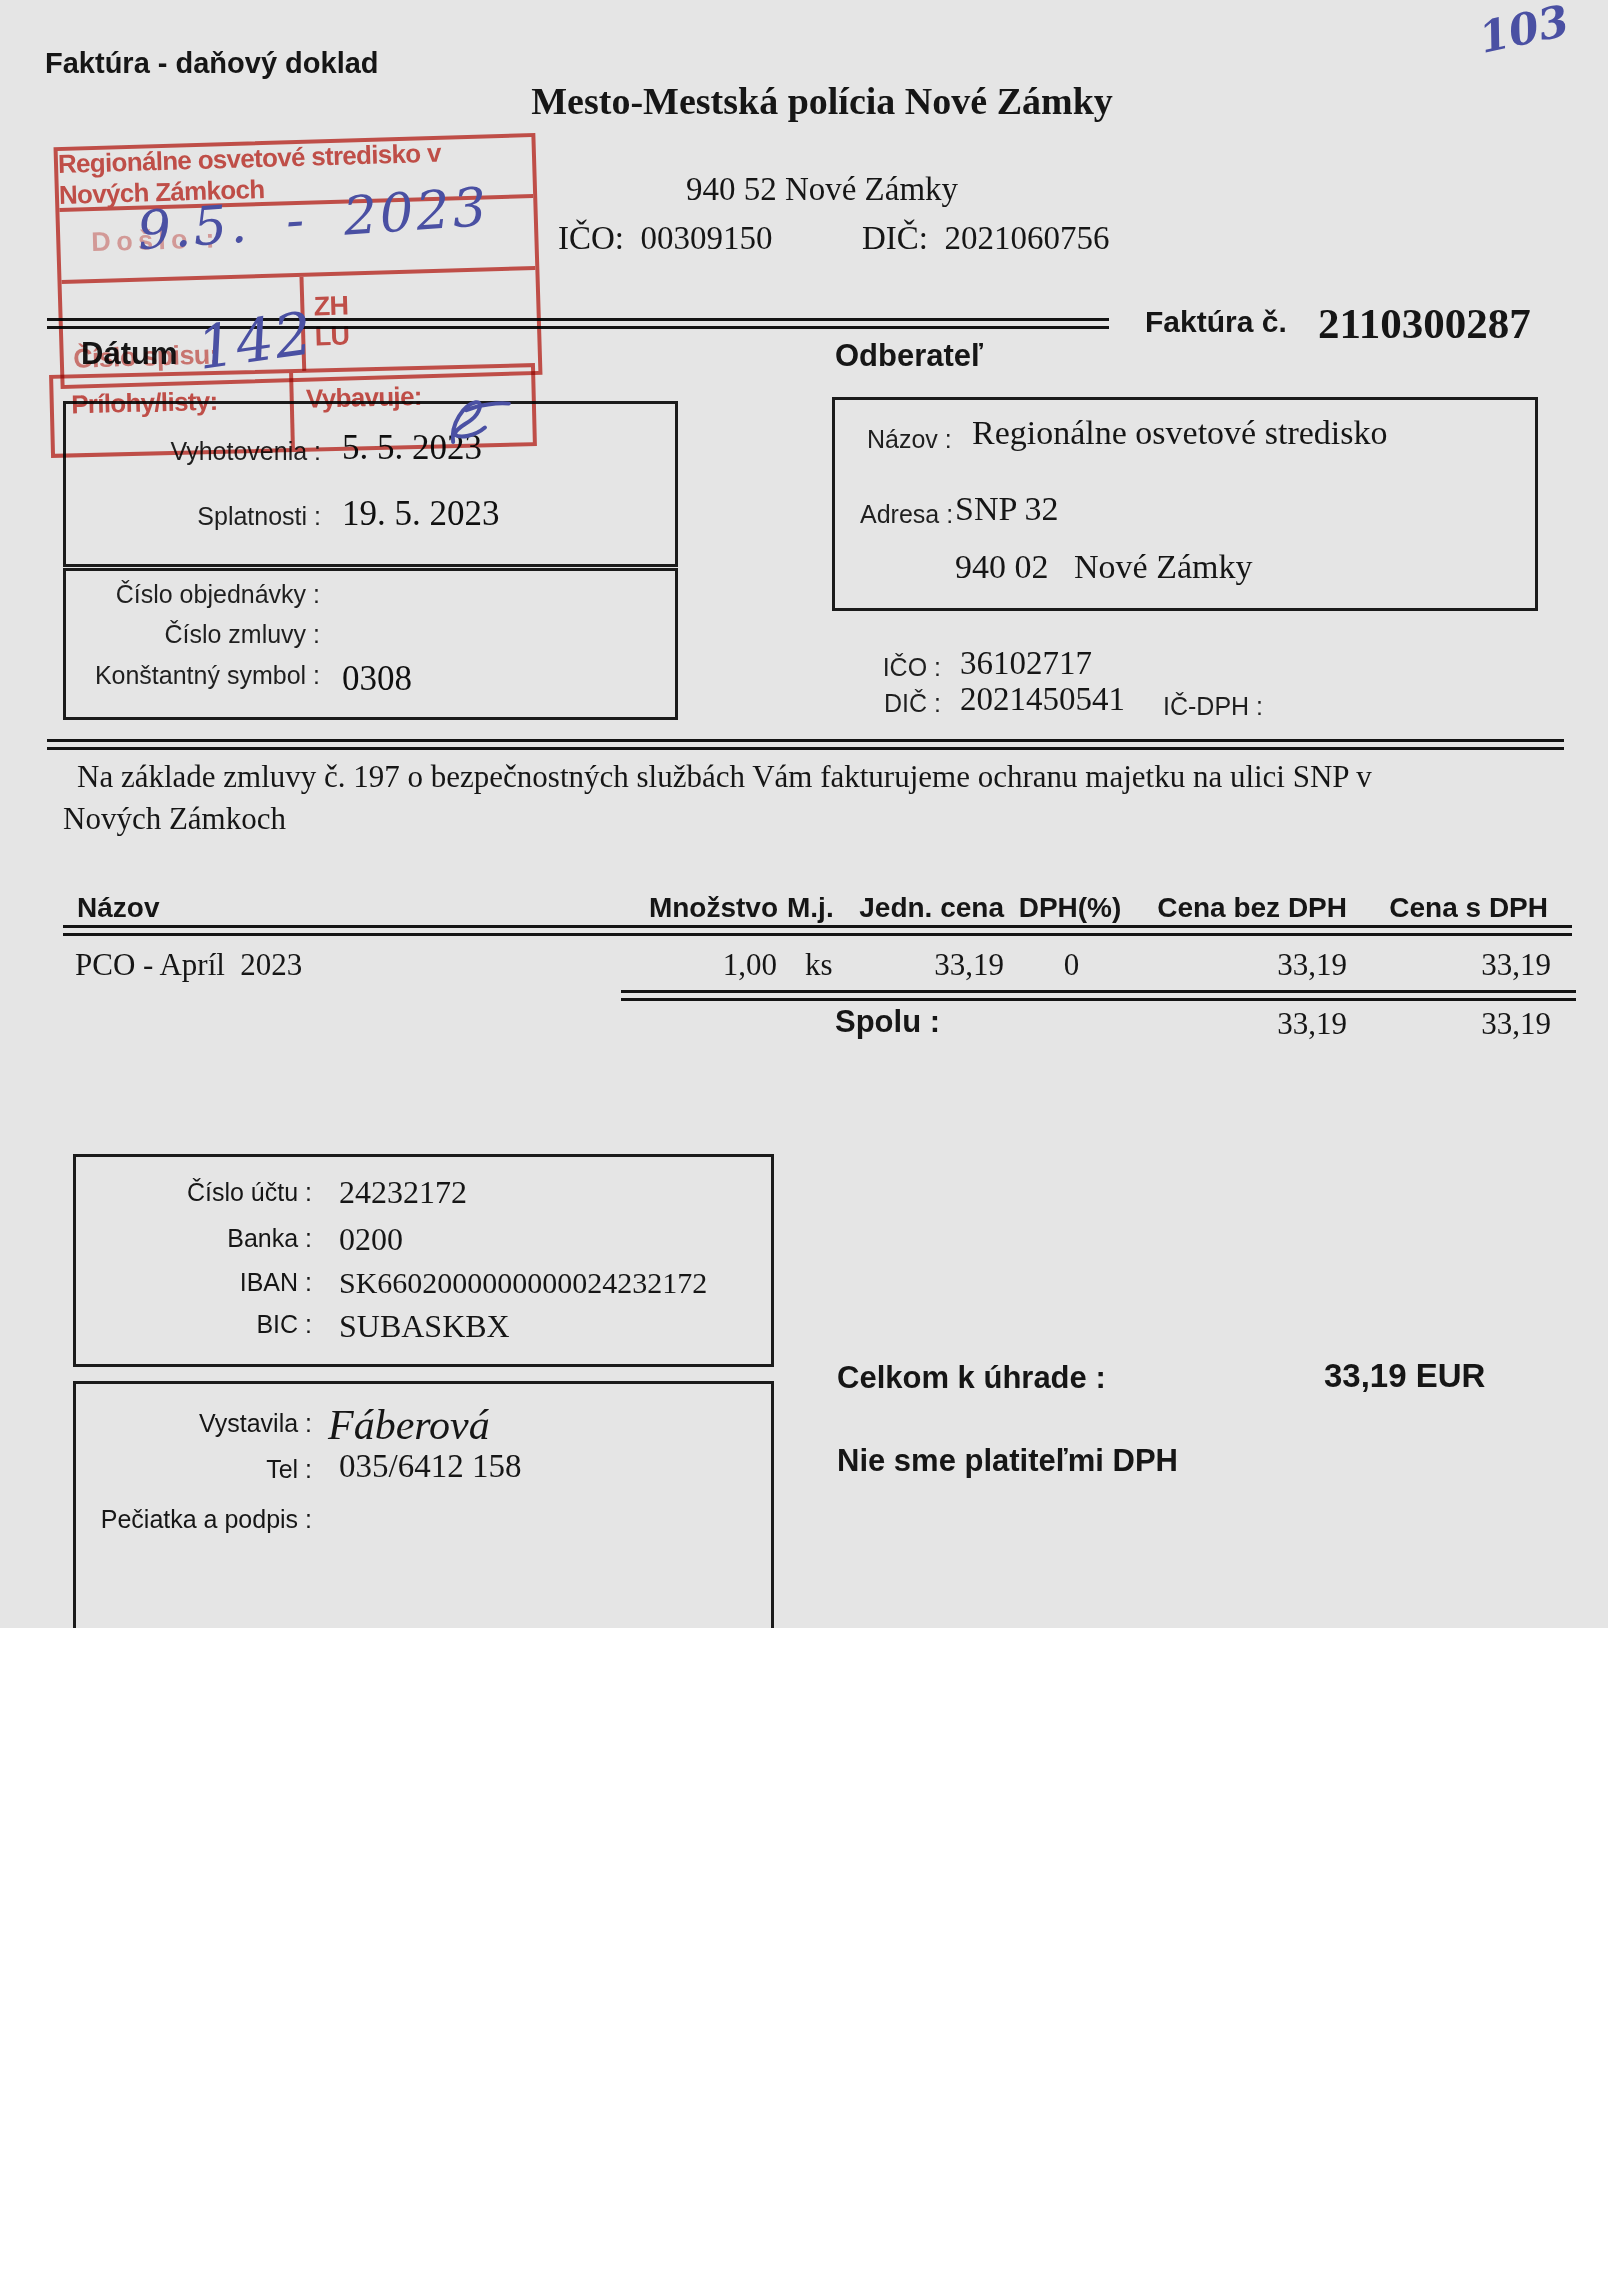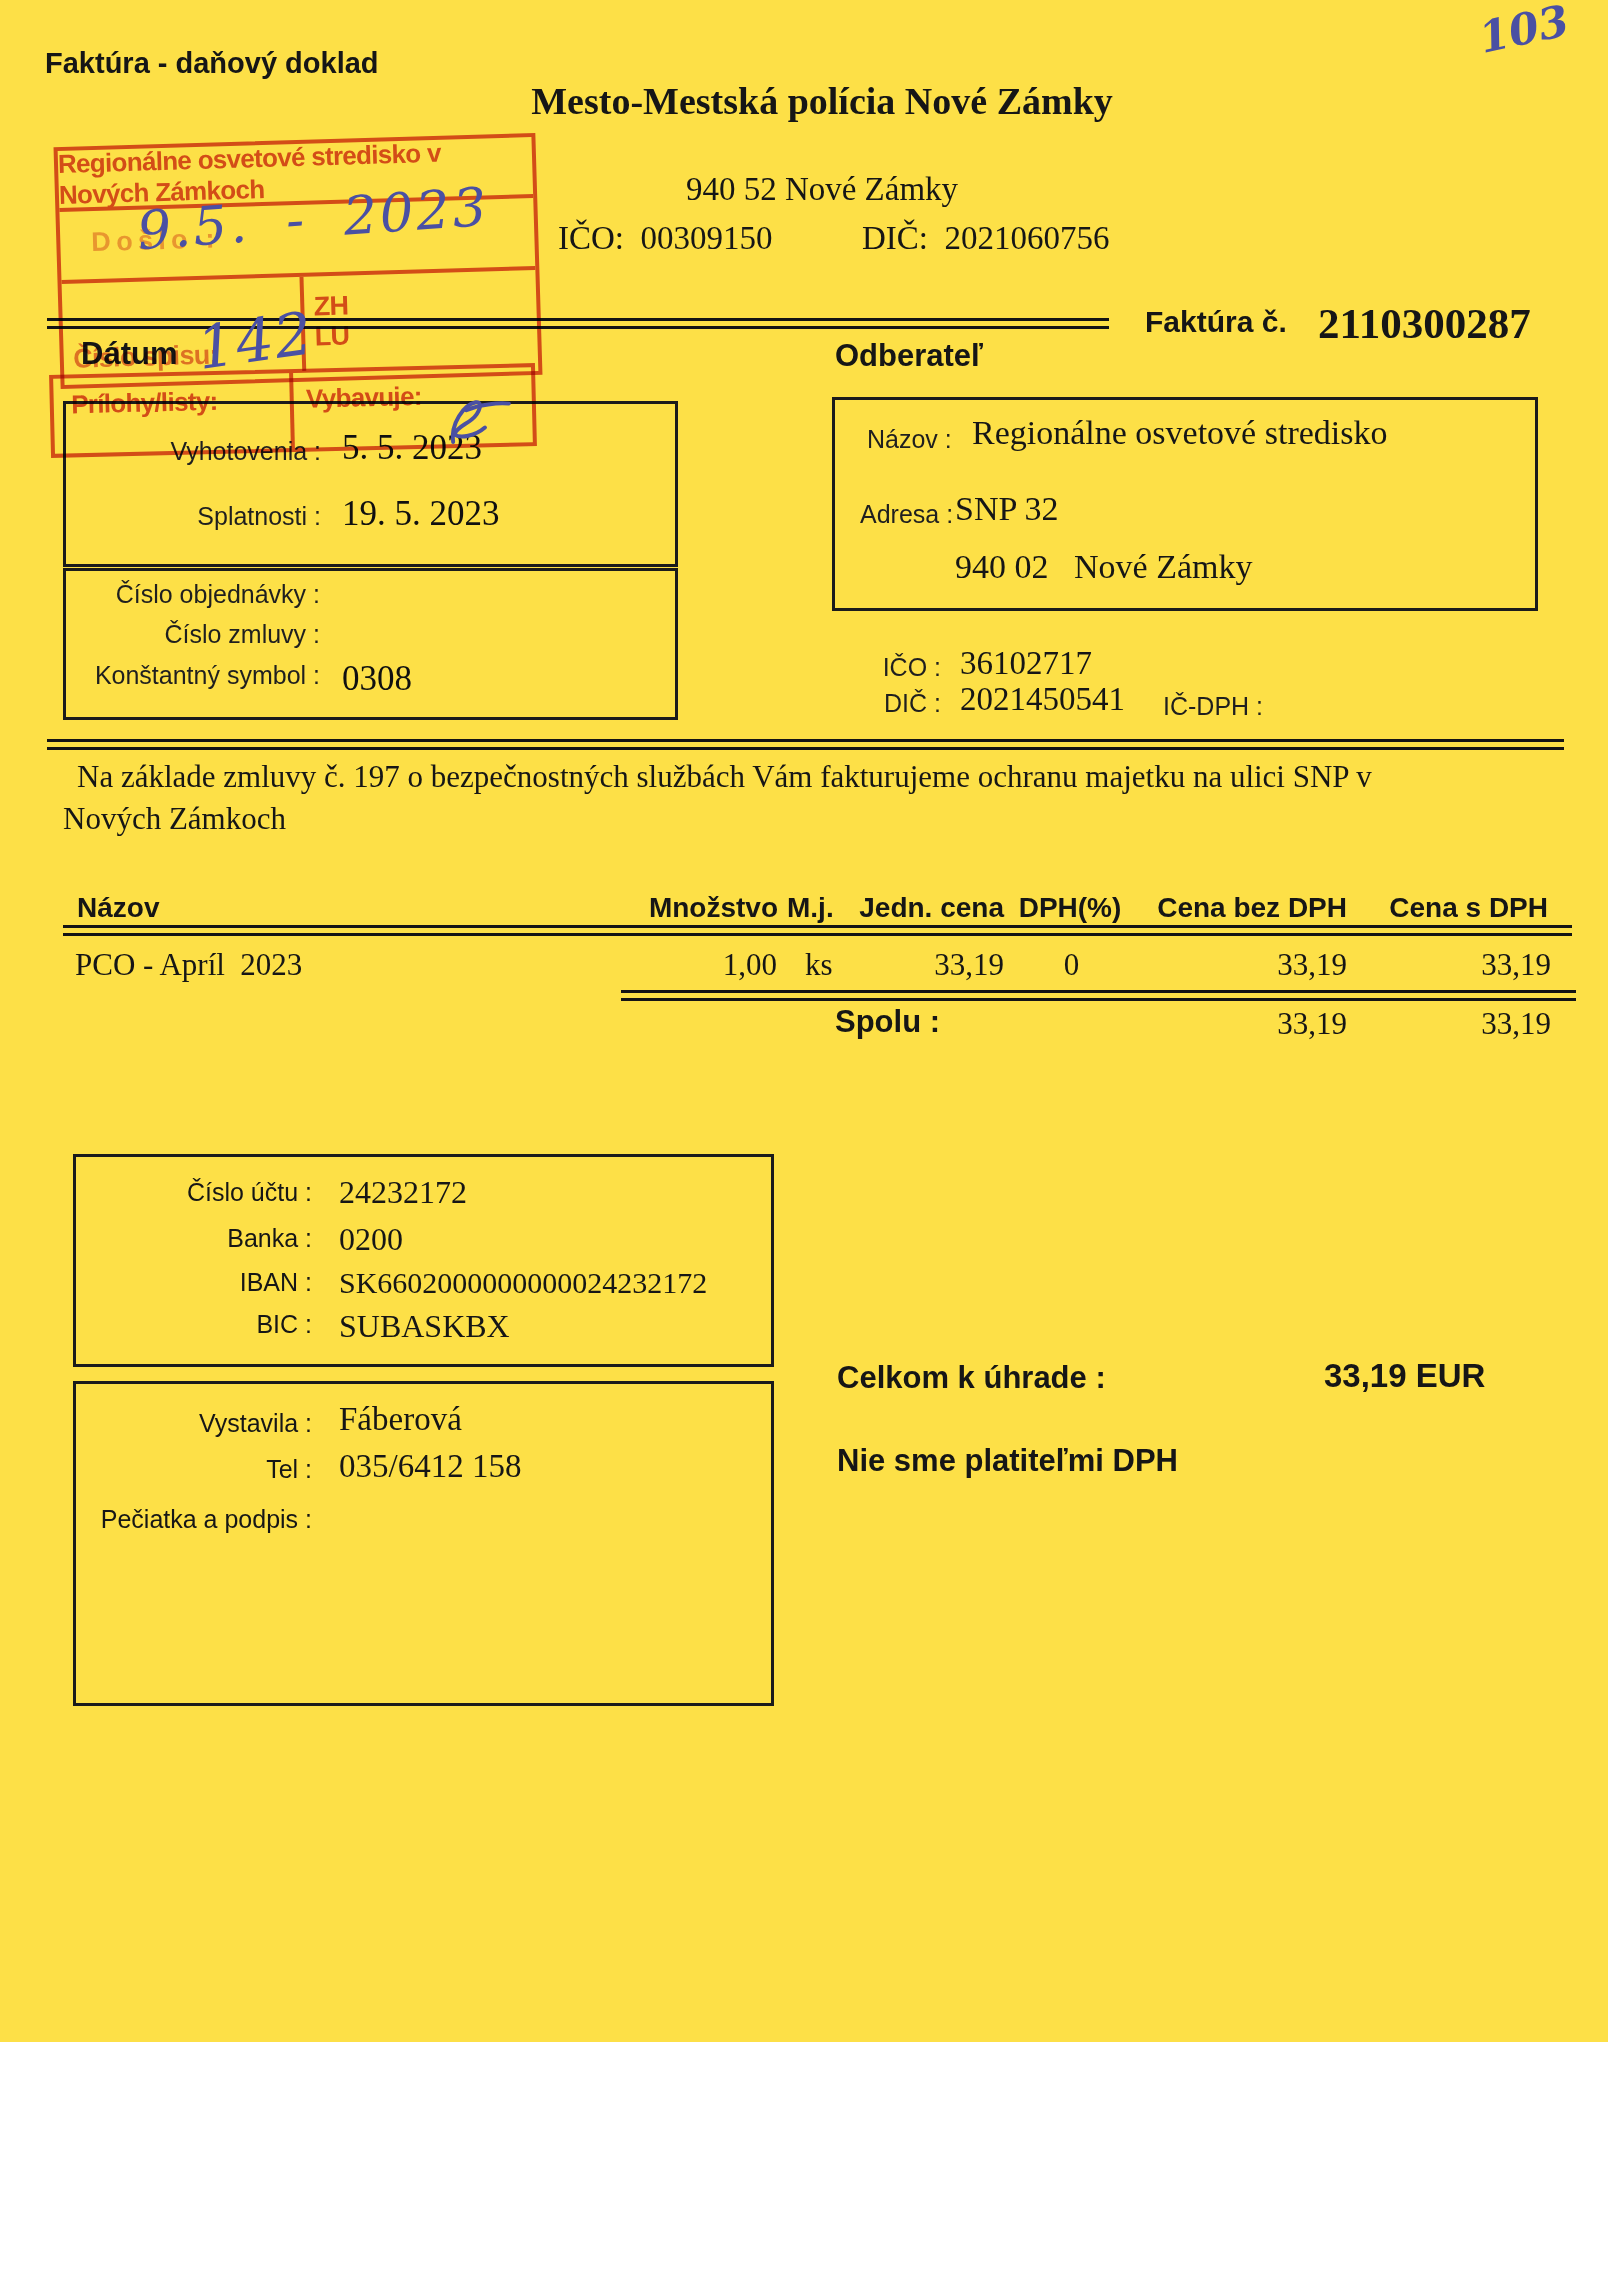--- a/index.html
+++ b/index.html
@@ -1,16 +1,16 @@
 <!DOCTYPE html>
 <html style="font-size:10.7px"><head>
 <meta charset="utf-8">
 <style>
   html,body{margin:0;padding:0;background:#ffffff;}
-  .page{position:relative;width:1609px;height:2042px;background:#fde047;overflow:hidden;
+  .page{position:relative;width:1609px;height:1628px;background:#e5e5e5;overflow:hidden;
         font-family:"Liberation Sans",sans-serif;color:#161616;}
   .abs{position:absolute;white-space:nowrap;}
   .sans{font-family:"Liberation Sans",sans-serif;}
   .serif{font-family:"Liberation Serif",serif;}
   .b{font-weight:bold;}
   .rt{text-align:right;}
   .ctr{text-align:center;}
   .lab{font-size:25px;color:#1f1f1f;}
   .val{font-size:35px;color:#101010;}
   .blk-box{position:absolute;border:3.3px solid #1b1b1b;background:transparent;}
@@ -118,21 +118,21 @@
   <div class="abs serif" style="left:339px;top:1266px;font-size:30px;">SK6602000000000024232172</div>
   <div class="abs sans rt" style="left:87px;top:1310px;width:225px;font-size:25px;">BIC :</div>
   <div class="abs serif" style="left:339px;top:1308px;font-size:32px;">SUBASKBX</div>
 
   <div class="abs sans b" style="left:837px;top:1360px;font-size:31px;">Celkom k úhrade :</div>
   <div class="abs sans b" style="left:1324px;top:1357px;font-size:33px;">33,19 EUR</div>
   <div class="abs sans b" style="left:837px;top:1443px;font-size:31px;">Nie sme platiteľmi DPH</div>
 
   <div class="blk-box" style="left:73px;top:1381px;width:695px;height:319px;"></div>
   <div class="abs sans rt" style="left:87px;top:1409px;width:225px;font-size:25px;">Vystavila :</div>
-  <div class="abs serif" style="left:339px;top:1401px;font-size:33px;">Fáberová</div>
+  <div class="abs serif" style="left:328px;top:1401px;font-size:42px;font-style:italic;">Fáberová</div>
   <div class="abs sans rt" style="left:87px;top:1455px;width:225px;font-size:25px;">Tel :</div>
   <div class="abs serif" style="left:339px;top:1448px;font-size:33px;">035/6412 158</div>
   <div class="abs sans rt" style="left:87px;top:1505px;width:225px;font-size:25px;">Pečiatka a podpis :</div>
 
   <div class="stamp stamp-main">
     <div class="stamp-title">
       <span>Regionálne osvetové stredisko v Nových Zámkoch</span>
     </div>
     <div class="stamp-doslo">
       <span class="dlab">Došlo :</span>

